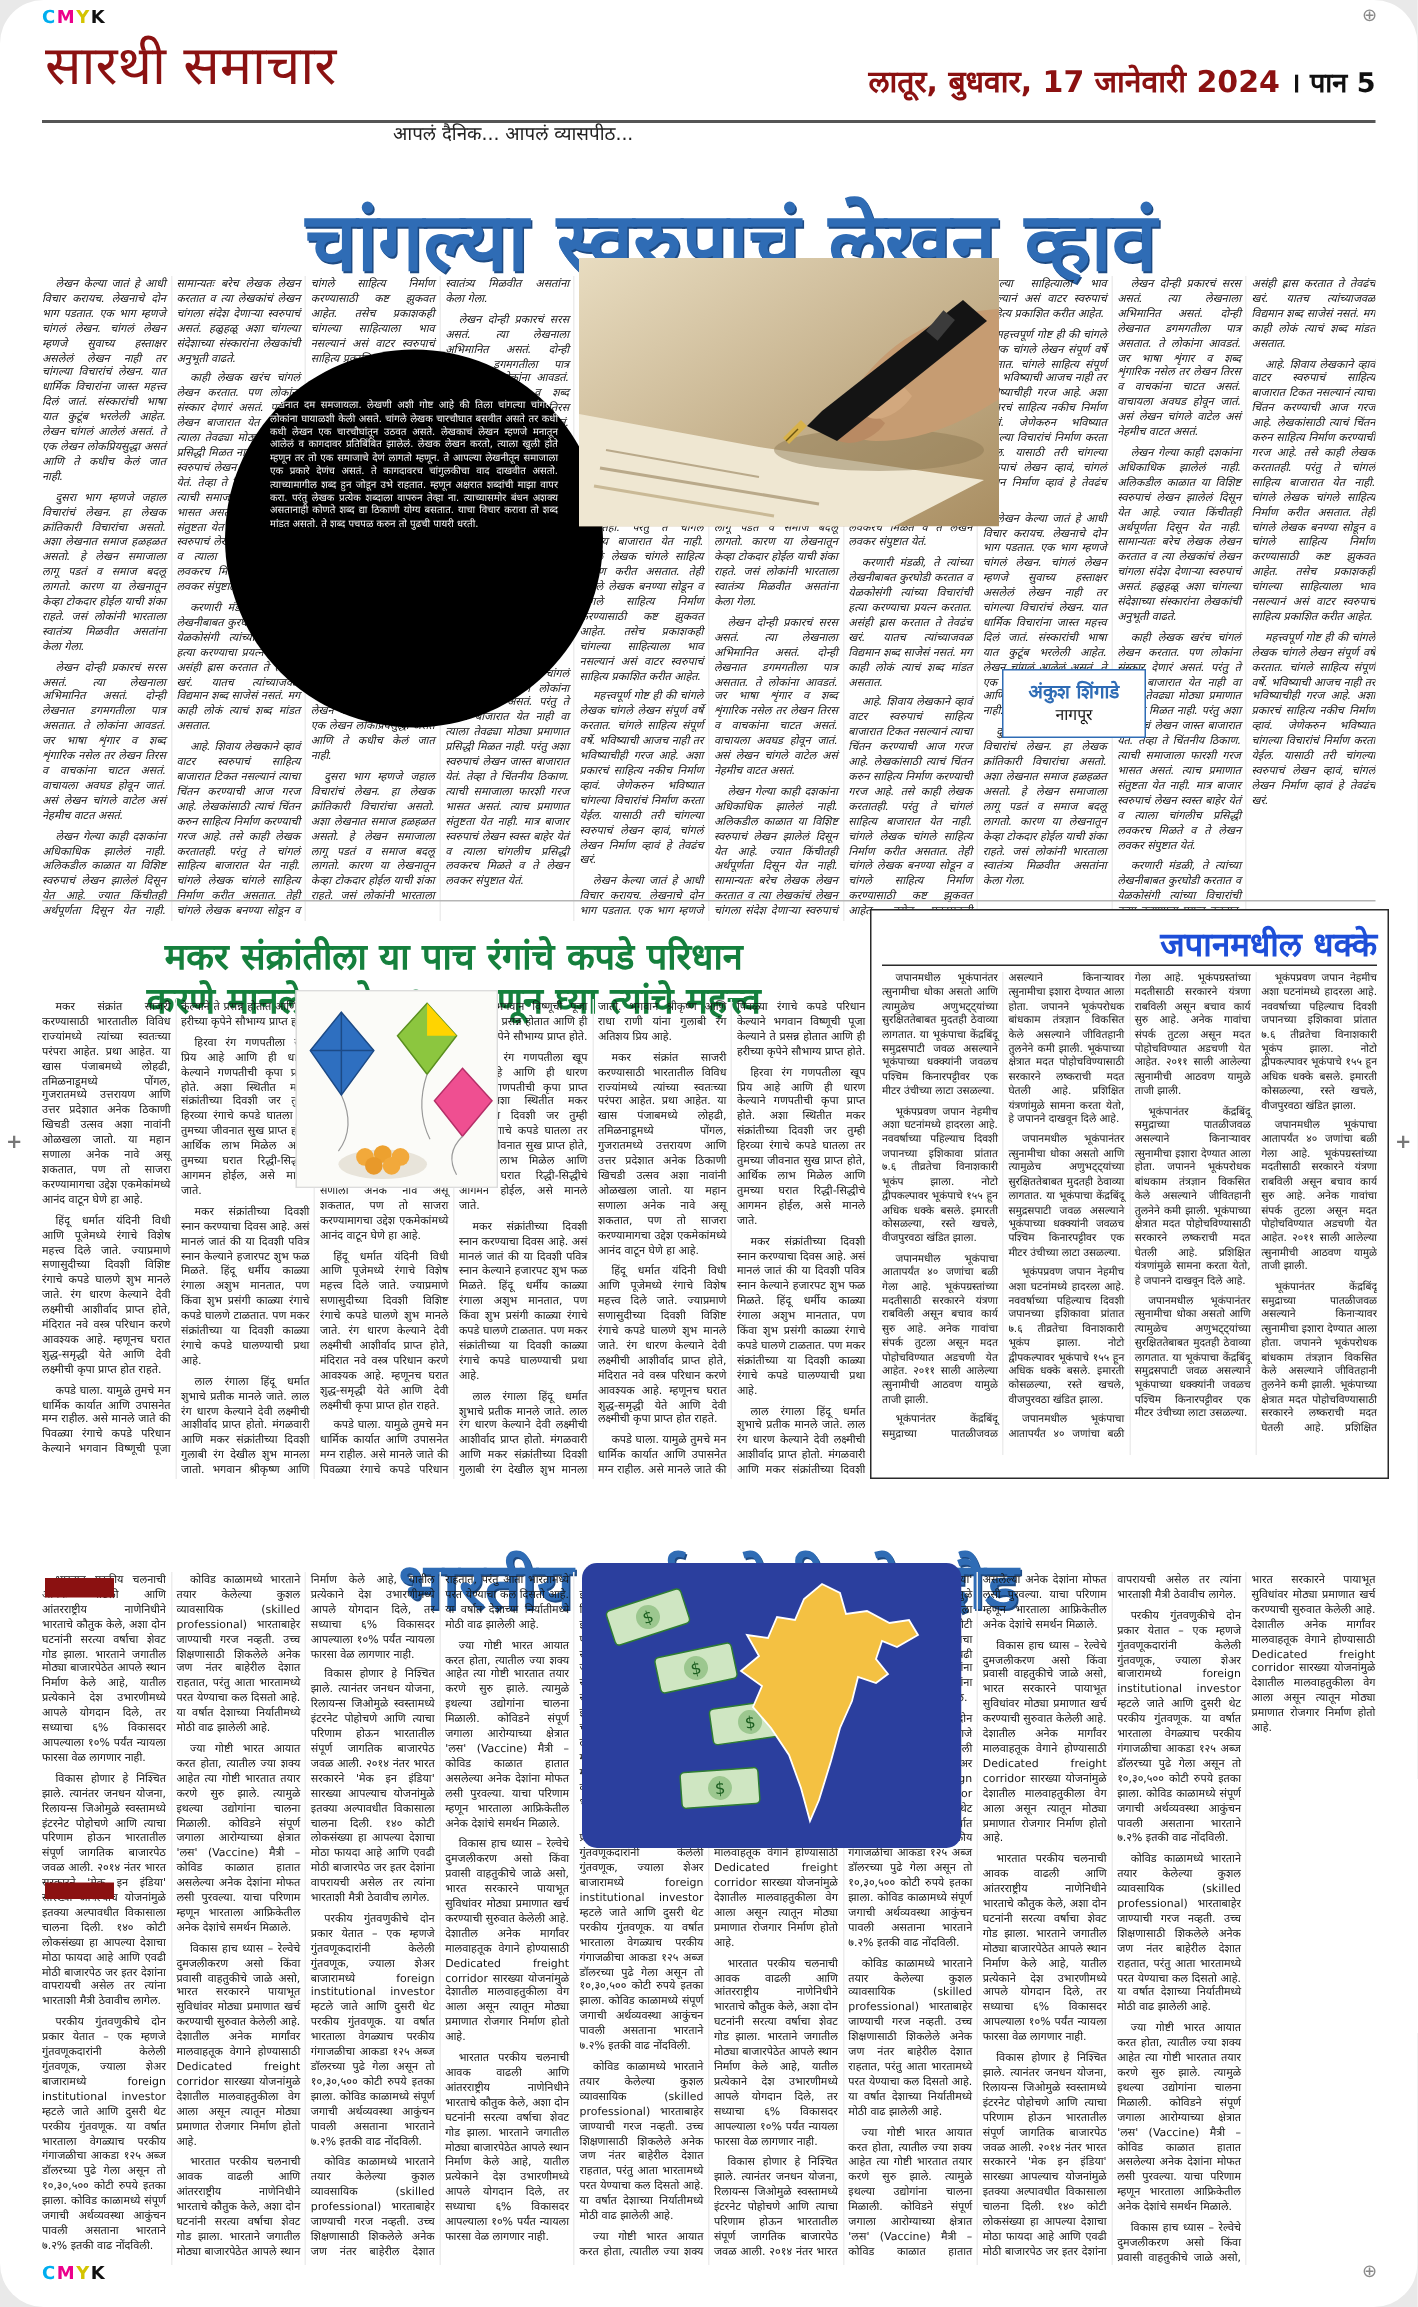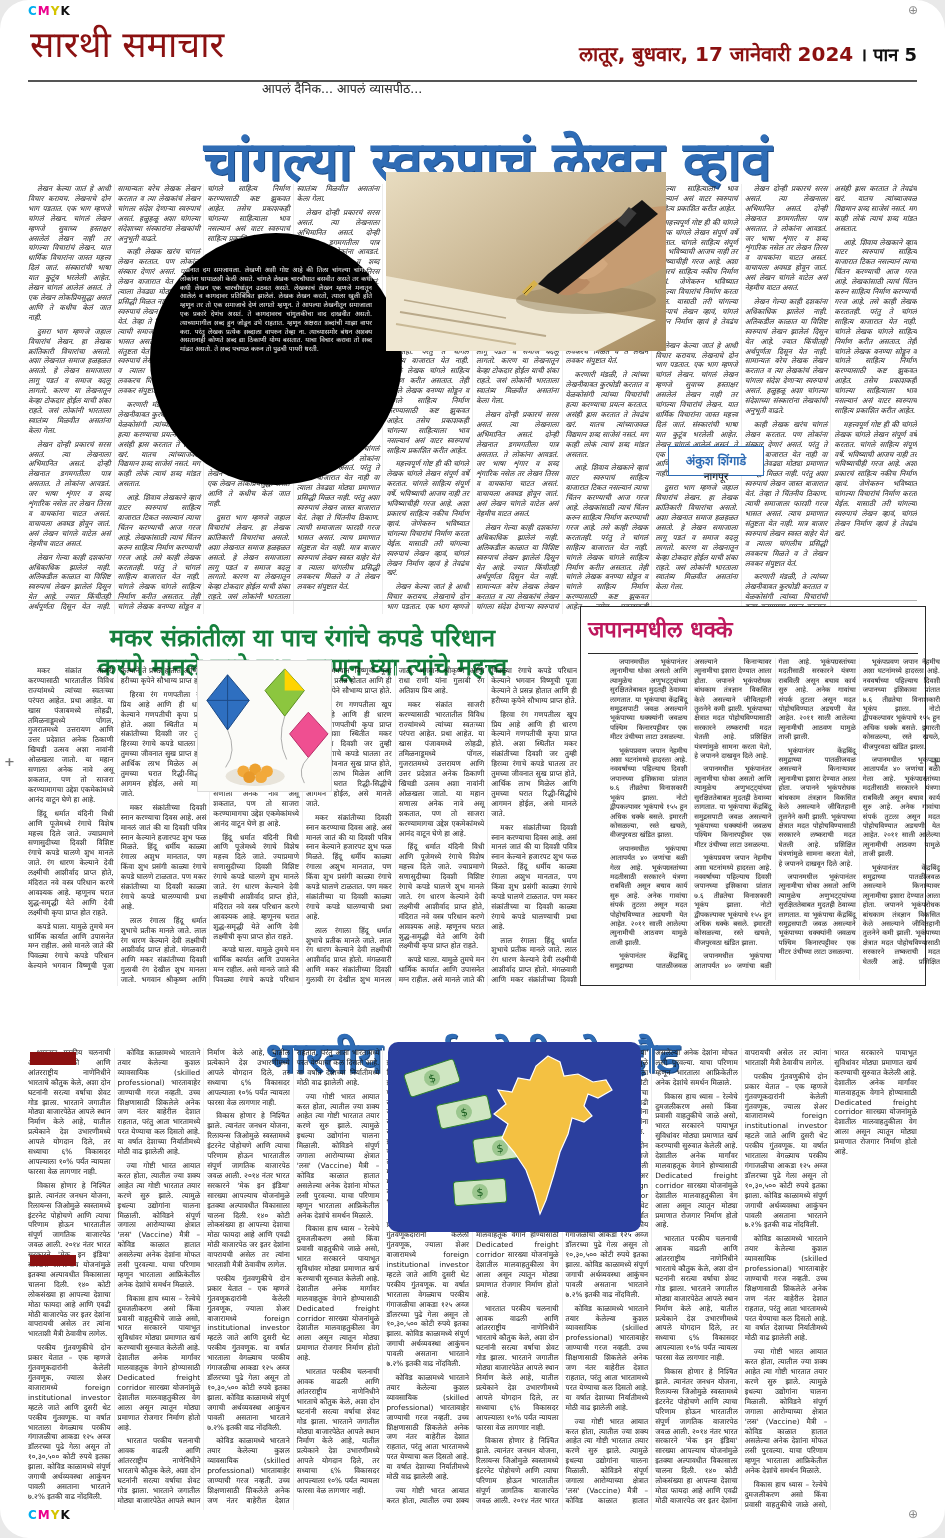--- a/index.html
+++ b/index.html
@@ -25,41 +25,41 @@
         font-size:24px;line-height:29px;font-weight:800;color:#15803d;}
   .headline-4{position:absolute;left:0;top:992px;width:100%;text-align:center;
         font-size:42px;font-weight:800;color:#2f6cb5;text-shadow:1px 1px 0 #1d4a83;}
   
   .colbody{position:absolute;text-align:justify;font-size:7.3px;line-height:9.9px;
         color:#141414;overflow:hidden;column-gap:7px;column-fill:auto;
         column-rule:1px solid #ededed;}
   .colbody p{margin:0 0 4px 0;text-indent:9px;}
   #a1-body{left:28px;top:184px;width:889px;height:430px;column-count:10;font-style:italic;}
   #a2-body{left:28px;top:666px;width:549px;height:320px;column-count:6;}
-  #a3-body{left:0;top:0;position:relative;width:100%;height:322px;column-count:4;margin-left:22px;}
+  #a3-body{left:0;top:0;position:relative;width:100%;height:322px;column-count:4;}
   #a4-body{left:28px;top:1048px;width:889px;height:462px;column-count:10;}
   
   #pen-photo{position:absolute;left:386px;top:172px;width:280px;height:179px;z-index:6;}
   #circle-quote{position:absolute;left:150px;top:233px;width:252px;height:252px;z-index:5;
         background:#000;border-radius:50%;overflow:hidden;color:#fff;
         font-size:6.6px;line-height:8.8px;text-align:justify;box-sizing:border-box;
         padding:33px 30px;}
-  #author-box{position:absolute;left:668px;top:446px;width:96px;height:30px;z-index:6;
+  #author-box{position:absolute;left:668px;top:446px;width:96px;height:46px;z-index:6;
         background:#fff;border:1.5px solid #2f6cb5;box-sizing:border-box;text-align:center;}
   #author-box .name{display:block;margin-top:5px;font-size:12.5px;font-weight:bold;color:#2f6cb5;}
   #author-box .city{display:block;font-size:10.5px;color:#111;}
   .rule-light{position:absolute;left:28px;width:889px;height:1px;background:#b5b5b5;}
   
   #kites-img{position:absolute;left:197px;top:660px;width:135px;height:132px;z-index:6;
         background:#fbfbf8;border:1px solid #dcdcdc;box-sizing:border-box;}
   
   #a3-box{position:absolute;left:580px;top:606px;width:346px;height:380px;
         border:1px solid #2a2a2a;box-sizing:border-box;padding:6px 7px;background:#fff;}
-  #a3-box h3{margin:0 0 4px 0;text-align:left;font-size:22px;font-weight:800;color:#be185d;
-        border-bottom:1px solid #2a2a2a;padding-bottom:10px;}
+  #a3-box h3{margin:0 0 4px 0;text-align:right;font-size:22px;font-weight:800;color:#1d4ed8;
+        border-bottom:1px solid #2a2a2a;padding-bottom:0;}
   #a3-box .colbody{font-size:7px;line-height:9.4px;}
   
   #india-map{position:absolute;left:388px;top:1042px;width:253px;height:190px;z-index:6;}
   .redblock{position:absolute;background:#8b1111;z-index:7;}
   #redblock-1{left:30px;top:1052px;width:46px;height:13px;}
   #redblock-2{left:30px;top:1255px;width:46px;height:11px;}
   svg{display:block;width:100%;height:100%;}
 </style>
 </head>
 <body>

